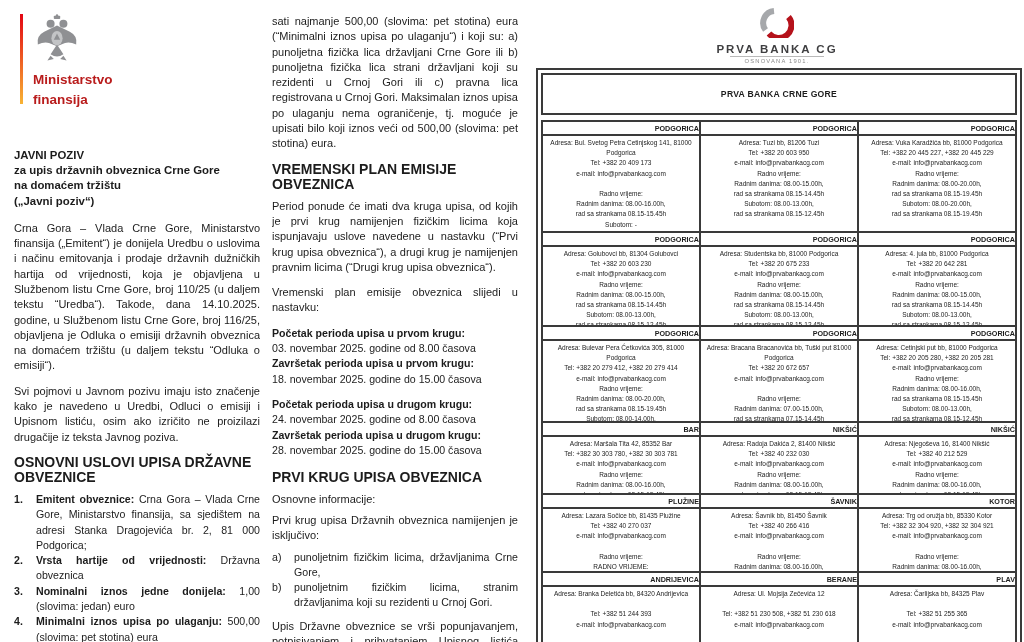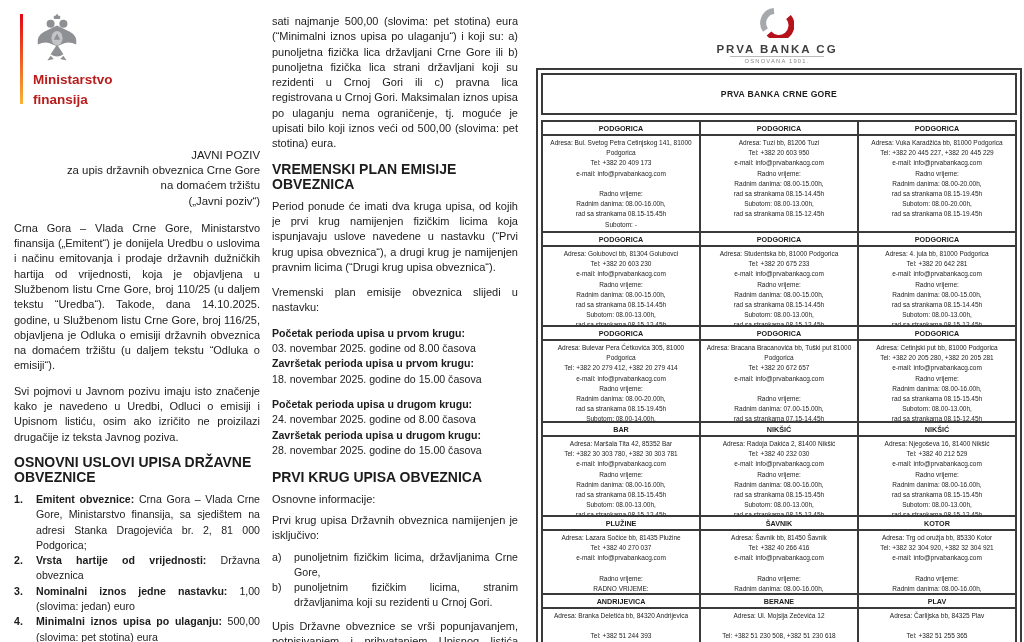--- a/index.html
+++ b/index.html
@@ -10,46 +10,46 @@
   #col1{left:14px;width:246px;height:642px;}
   #col2{left:272px;width:246px;height:642px;}
   .para{font-size:11px;line-height:15.3px;text-align:justify;margin:0 0 10px 0;}
   .h-sec{font-size:14px;font-weight:bold;line-height:15.5px;margin:4px 0 6px 0;}
   
   .min-logo{display:flex;margin:14px 0 40px 6px;}
   .grad-bar{width:3px;height:90px;background:linear-gradient(#e30613,#f8b334);margin-right:10px;flex:none;}
   .min-right{display:flex;flex-direction:column;}
   .min-word{font-size:13.5px;line-height:16px;color:#b91c1c;font-weight:600;margin-top:4px;}
   
-  .doc-title{text-align:right;font-weight:normal;font-size:11.4px;line-height:15.2px;margin:0 0 12px 0;}
+  .doc-title{text-align:left;font-weight:bold;font-size:11.4px;line-height:15.2px;margin:0 0 12px 0;}
   
   .li{display:flex;font-size:10.6px;line-height:15.3px;margin:0;}
   .li .num{width:22px;flex:none;font-weight:bold;}
   .li .txt{flex:1;text-align:justify;}
   .li .txt b{font-weight:bold;}
   
   .sched-label{font-size:10.6px;line-height:15.3px;font-weight:bold;}
   .sched-value{font-size:10.6px;line-height:15.3px;}
   .gap8{height:10px;}
   
   #bank{position:absolute;left:530px;top:0;width:494px;height:642px;overflow:hidden;}
   .bank-logo{display:flex;flex-direction:column;align-items:center;margin-top:8px;}
   .bank-word{font-size:11.5px;font-weight:bold;letter-spacing:2px;color:#3f3f41;margin-top:1px;}
   .bank-sub{font-size:5.8px;letter-spacing:1.2px;color:#8a8a8a;border-top:1px solid #b9b9b9;
             padding:1px 14px 0 14px;margin-top:1px;}
   .bank-table{margin:4px 2px 0 6px;border:2px solid #3a3a3a;padding:3px;background:#fff;}
   .bt-header{border:2px solid #3a3a3a;text-align:center;font-weight:bold;font-size:8.6px;
              padding:14px 0;margin-bottom:5px;letter-spacing:.3px;}
   .bt-grid{display:grid;grid-template-columns:1fr 1fr 1fr;gap:2px;background:#3a3a3a;border:2px solid #3a3a3a;}
   .bcell{background:#fff;overflow:hidden;}
-  .bcell .city{font-weight:bold;text-align:center;font-size:7.2px;padding:2px 0 1px 0;
+  .bcell .city{font-weight:bold;text-align:right;font-size:7.2px;padding:2px 0 1px 0;
                border-bottom:2px solid #3a3a3a;}
   .bcell .blines{font-size:6.5px;line-height:10.2px;text-align:center;padding:2px 3px 0 3px;color:#222;}
   .bl{min-height:10.2px;}
-  .h0{height:109px}.h1{height:92px}.h2{height:94px}.h3{height:92px}.h4{height:76px}.h5{height:110px}
+  .h0{height:109px}.h1{height:92px}.h2{height:94px}.h3{height:70px}.h4{height:76px}.h5{height:110px}
 </style>
 </head>
 <body>
 
 <div class="page">
 
   <div class="tcol" id="col1">
     <div class="min-logo">
       <div class="grad-bar"></div>
       <div class="min-right">
@@ -88,21 +88,21 @@
         <div class="li">
           <span class="num">1.</span>
           <span class="txt"><b>Emitent obveznice:</b> Crna Gora – Vlada Crne Gore, Ministarstvo finansija, sa sjedištem na adresi Stanka Dragojevića br. 2, 81 000 Podgorica;</span>
         </div>
         <div class="li">
           <span class="num">2.</span>
           <span class="txt"><b>Vrsta hartije od vrijednosti:</b> Državna obveznica</span>
         </div>
         <div class="li">
           <span class="num">3.</span>
-          <span class="txt"><b>Nominalni iznos jedne nastavku:</b> 1,00 (slovima: jedan) euro</span>
+          <span class="txt"><b>Nominalni iznos jedne donijela:</b> 1,00 (slovima: jedan) euro</span>
         </div>
         <div class="li">
           <span class="num">4.</span>
           <span class="txt"><b>Minimalni iznos upisa po ulaganju:</b> 500,00 (slovima: pet stotina) eura</span>
         </div>
         <div class="li">
           <span class="num">5.</span>
           <span class="txt"><b>Iznos ukupne emisije:</b> 50.000.000,00 (slovima: pedeset miliona) eura</span>
         </div>
       </div>

